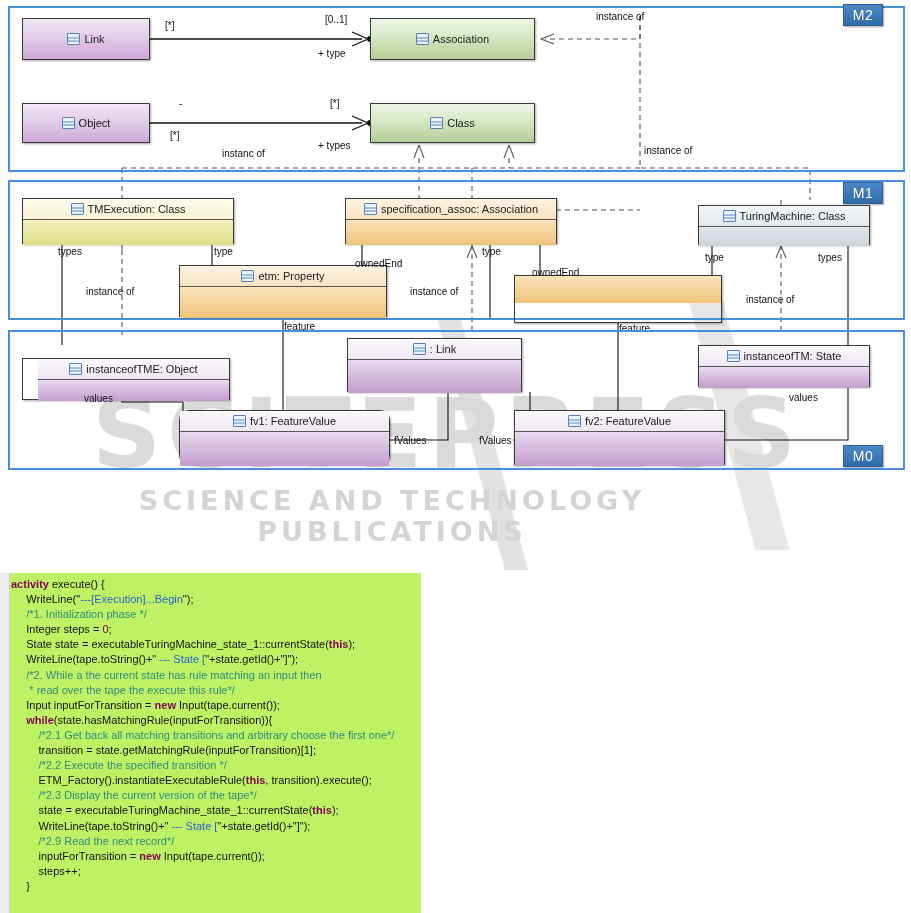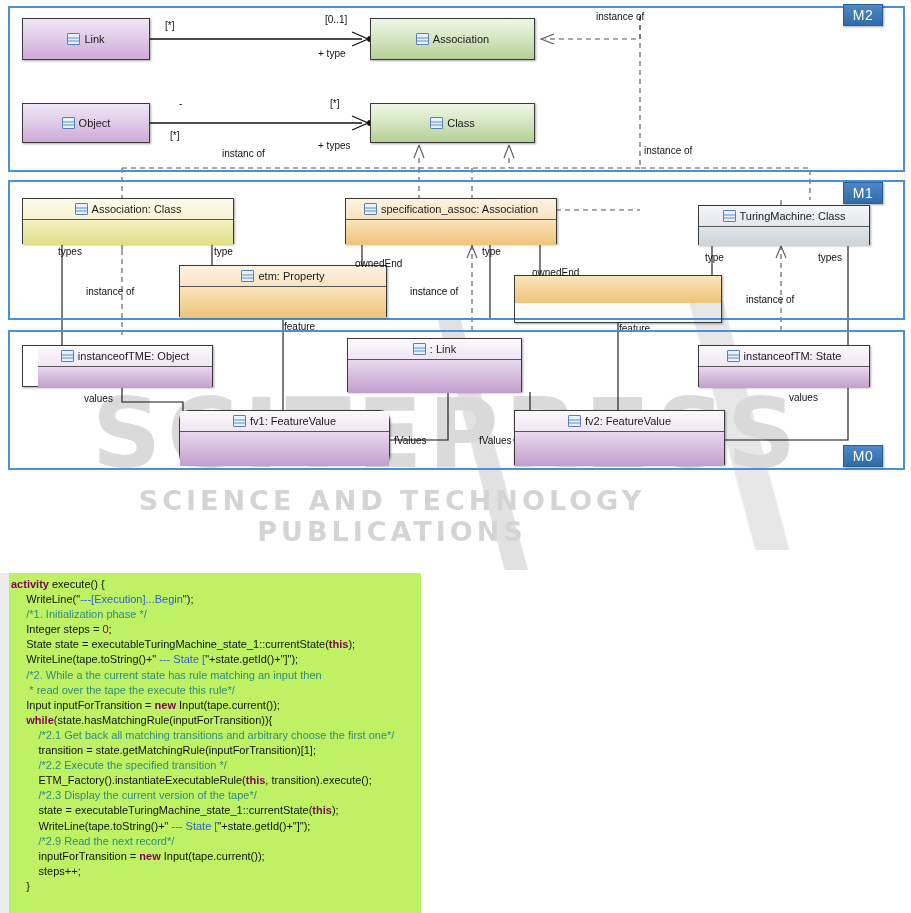--- a/index.html
+++ b/index.html
@@ -202,21 +202,21 @@
   <div class="elab" style="left:318px;top:140px;">+ types</div>
   <div class="elab" style="left:222px;top:148px;">instanc of</div>
   <div class="elab" style="left:644px;top:145px;">instance of</div>
 
   <div class="layer" style="left:8px;top:180px;width:897px;height:140px;"></div>
   <div class="layer-badge" style="left:843px;top:182px;">M1</div>
 
   <div class="node" style="left:22px;top:198px;width:212px;height:46px;">
     <div class="ttl yellow-hdr">
       <span class="ic"></span>
-      <span>Association: Class</span>
+      <span>TMExecution: Class</span>
     </div>
     <div class="body yellow-bdy" style="height:25px;"></div>
   </div>
 
   <div class="node" style="left:345px;top:198px;width:212px;height:46px;">
     <div class="ttl orange-hdr">
       <span class="ic"></span>
       <span>specification_assoc: Association</span>
     </div>
     <div class="body orange-bdy" style="height:25px;"></div>
@@ -251,21 +251,21 @@
   <div class="elab" style="left:532px;top:267px;">ownedEnd</div>
   <div class="elab" style="left:705px;top:252px;">type</div>
   <div class="elab" style="left:746px;top:294px;">instance of</div>
   <div class="elab" style="left:818px;top:252px;">types</div>
   <div class="elab" style="left:284px;top:321px;">feature</div>
   <div class="elab" style="left:619px;top:323px;">feature</div>
 
   <div class="layer" style="left:8px;top:330px;width:897px;height:140px;"></div>
   <div class="layer-badge" style="left:843px;top:445px;">M0</div>
 
-  <div class="node" style="left:22px;top:345px;width:191px;height:42px;padding-left:15px;">
+  <div class="node" style="left:22px;top:358px;width:208px;height:42px;padding-left:15px;">
     <div class="ttl pur-hdr">
       <span class="ic"></span>
       <span>instanceofTME: Object</span>
     </div>
     <div class="body pur-bdy" style="height:21px;"></div>
   </div>
 
   <div class="node" style="left:347px;top:338px;width:175px;height:54px;">
     <div class="ttl pur-hdr">
       <span class="ic"></span>

